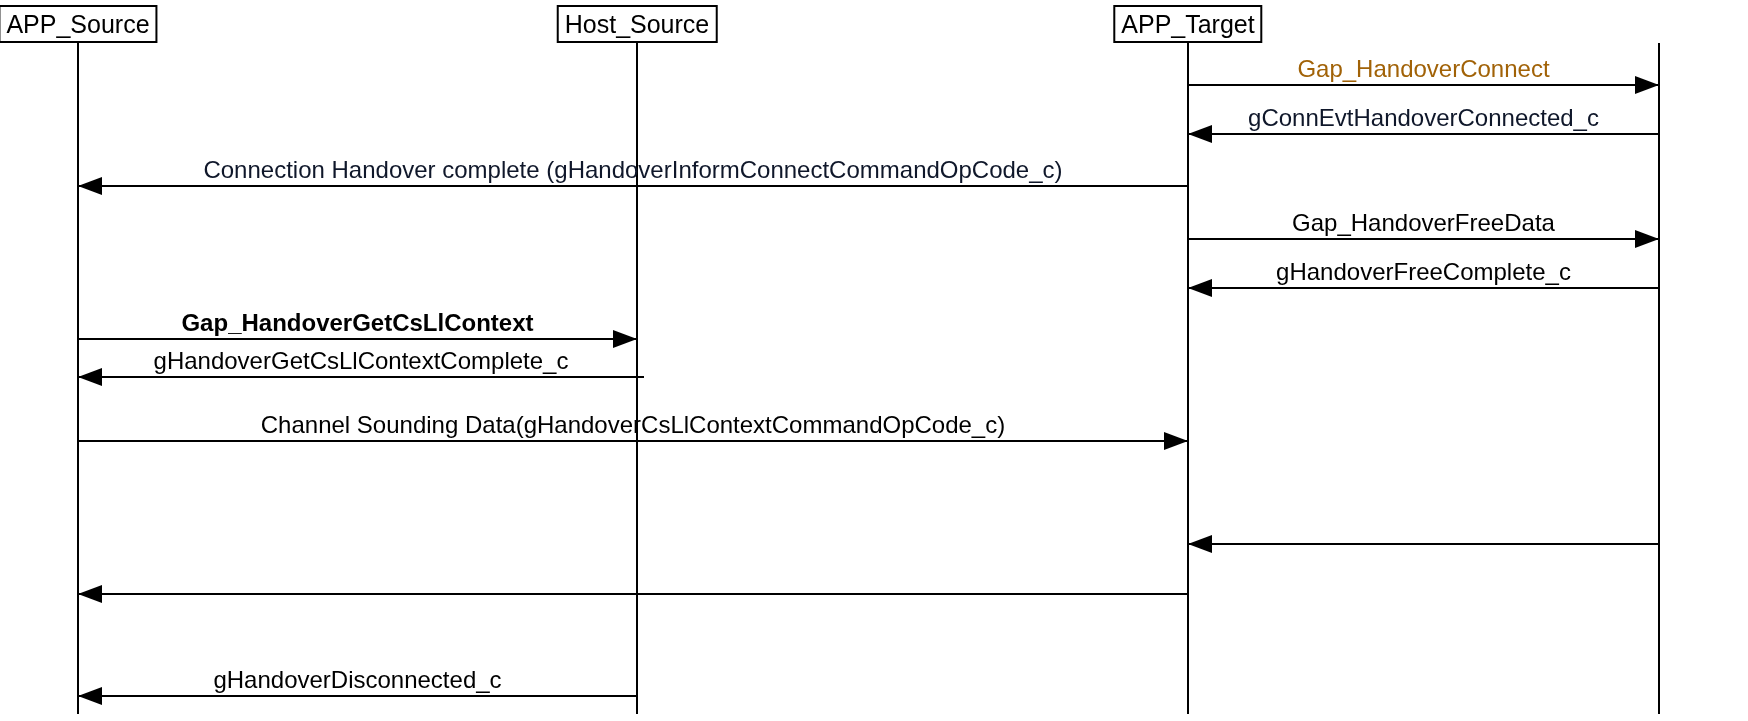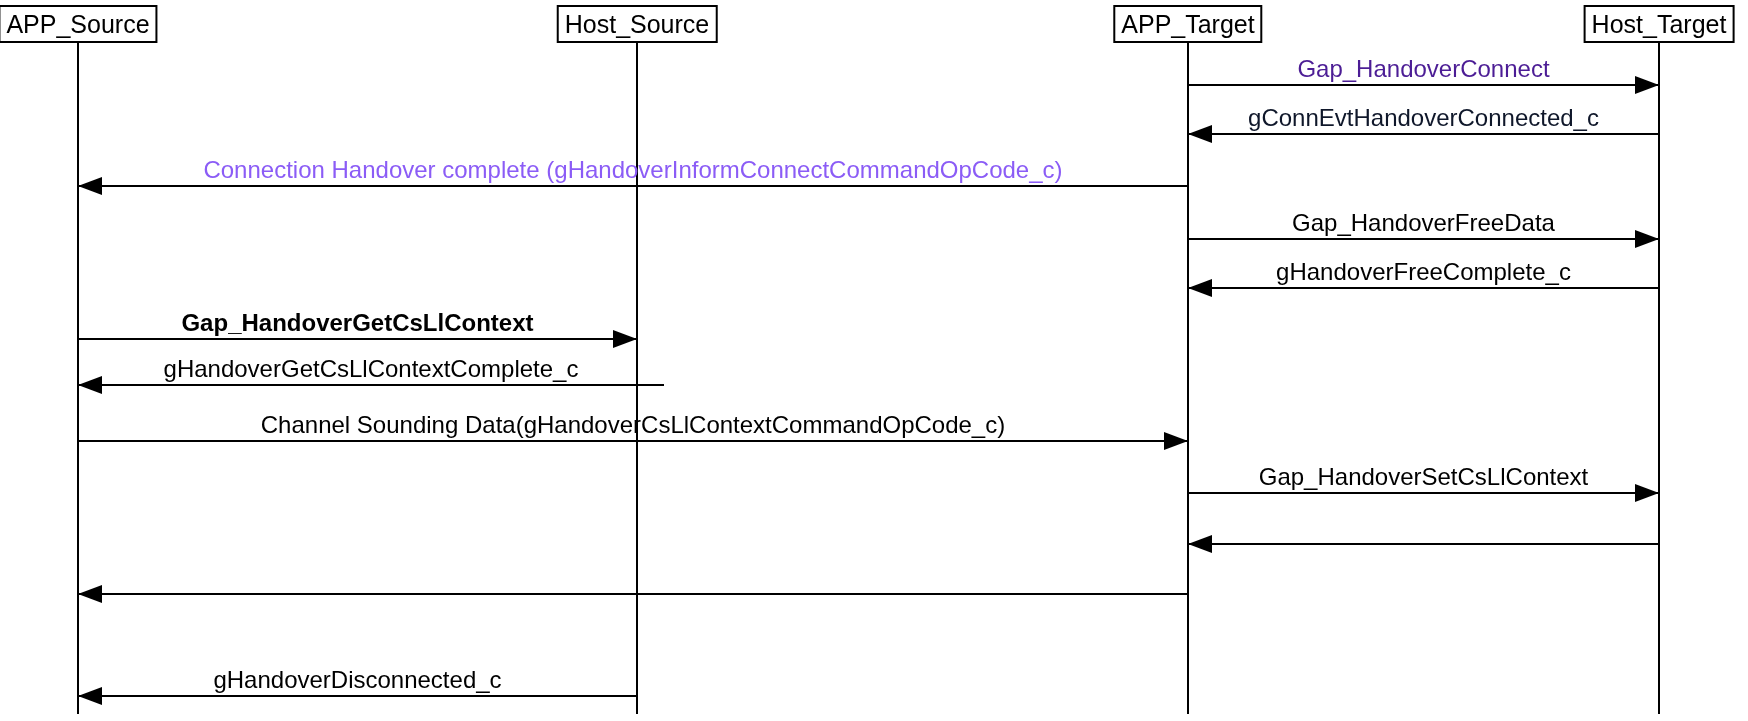--- a/index.html
+++ b/index.html
@@ -66,63 +66,57 @@
 <body>
 
 <div id="diagram" style="background: rgb(255, 255, 255);">
     <div class="lifeline" style="left: 77px; background: rgb(0, 0, 0);"></div>
     <div class="pbox" style="left: 78px; border-color: rgb(0, 0, 0); color: rgb(0, 0, 0);">APP_Source</div>
     <div class="lifeline" style="left: 636px; background: rgb(0, 0, 0);"></div>
     <div class="pbox" style="left: 637px; border-color: rgb(0, 0, 0); color: rgb(0, 0, 0);">Host_Source</div>
     <div class="lifeline" style="left: 1187px; background: rgb(0, 0, 0);"></div>
     <div class="pbox" style="left: 1188px; border-color: rgb(0, 0, 0); color: rgb(0, 0, 0);">APP_Target</div>
     <div class="lifeline" style="left: 1658px; background: rgb(0, 0, 0);"></div>
-    <div class="pbox" style="left: 1659px; border-color: rgb(0, 0, 0); color: rgb(0, 0, 0);">Host_Target</div>
     <div class="message" style="left: 1188px; top: 52px; width: 471px;">
-      <div class="msg-label" style="color: #4c1d95;">Gap_HandoverConnect</div>
+      <div class="msg-label" style="color: #a16207;">Gap_HandoverConnect</div>
       <div class="msg-line" style="background: rgb(0, 0, 0);"></div>
       <div class="arrowhead dir-right"></div>
     </div>
     <div class="message" style="left: 1188px; top: 101px; width: 471px;">
       <div class="msg-label" style="color: #0f172a;">gConnEvtHandoverConnected_c</div>
       <div class="msg-line" style="background: rgb(0, 0, 0);"></div>
       <div class="arrowhead dir-left"></div>
     </div>
     <div class="message" style="left: 78px; top: 153px; width: 1110px;">
-      <div class="msg-label" style="color: #8b5cf6;">Connection Handover complete (gHandoverInformConnectCommandOpCode_c)</div>
+      <div class="msg-label" style="color: #0f172a;">Connection Handover complete (gHandoverInformConnectCommandOpCode_c)</div>
       <div class="msg-line" style="background: rgb(0, 0, 0);"></div>
       <div class="arrowhead dir-left"></div>
     </div>
     <div class="message" style="left: 1188px; top: 206px; width: 471px;">
       <div class="msg-label" style="color: rgb(0, 0, 0);">Gap_HandoverFreeData</div>
       <div class="msg-line" style="background: rgb(0, 0, 0);"></div>
       <div class="arrowhead dir-right"></div>
     </div>
     <div class="message" style="left: 1188px; top: 255px; width: 471px;">
       <div class="msg-label" style="color: rgb(0, 0, 0);">gHandoverFreeComplete_c</div>
       <div class="msg-line" style="background: rgb(0, 0, 0);"></div>
       <div class="arrowhead dir-left"></div>
     </div>
     <div class="message" style="left: 78px; top: 306px; width: 559px;">
       <div class="msg-label" style="color: rgb(0, 0, 0); font-weight: bold;">Gap_HandoverGetCsLlContext</div>
       <div class="msg-line" style="background: rgb(0, 0, 0);"></div>
       <div class="arrowhead dir-right"></div>
     </div>
-    <div class="message" style="left: 78px; top: 352px; width: 566px; padding-left: 20px;">
+    <div class="message" style="left: 78px; top: 344px; width: 566px;">
       <div class="msg-label" style="color: rgb(0, 0, 0);">gHandoverGetCsLlContextComplete_c</div>
       <div class="msg-line" style="background: rgb(0, 0, 0);"></div>
       <div class="arrowhead dir-left"></div>
     </div>
     <div class="message" style="left: 78px; top: 408px; width: 1110px;">
       <div class="msg-label" style="color: rgb(0, 0, 0);">Channel Sounding Data(gHandoverCsLlContextCommandOpCode_c)</div>
-      <div class="msg-line" style="background: rgb(0, 0, 0);"></div>
-      <div class="arrowhead dir-right"></div>
-    </div>
-    <div class="message" style="left: 1188px; top: 460px; width: 471px;">
-      <div class="msg-label" style="color: rgb(0, 0, 0);">Gap_HandoverSetCsLlContext</div>
       <div class="msg-line" style="background: rgb(0, 0, 0);"></div>
       <div class="arrowhead dir-right"></div>
     </div>
     <div class="message" style="left: 1188px; top: 511px; width: 471px;">
       <div class="msg-line" style="background: rgb(0, 0, 0);"></div>
       <div class="arrowhead dir-left"></div>
     </div>
     <div class="message" style="left: 78px; top: 561px; width: 1110px;">
       <div class="msg-line" style="background: rgb(0, 0, 0);"></div>
       <div class="arrowhead dir-left"></div>

